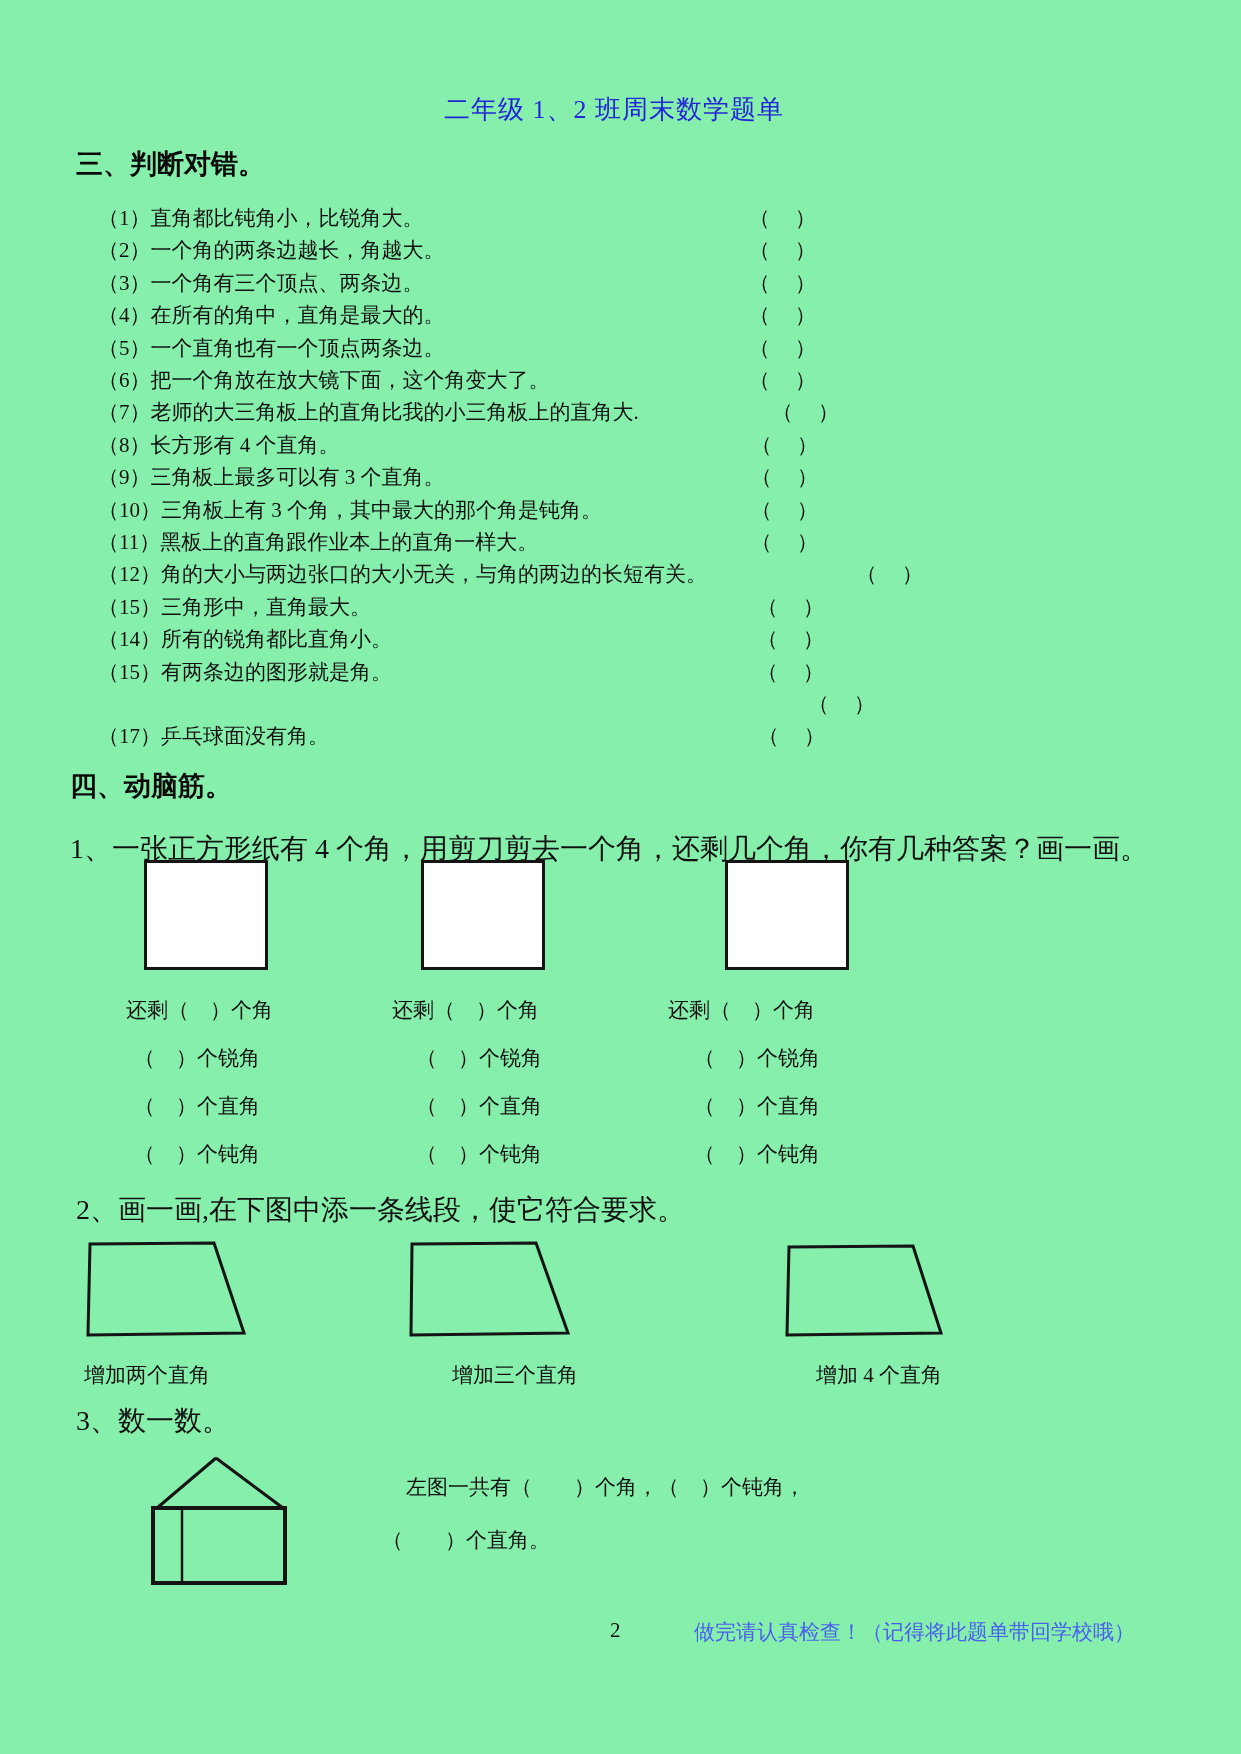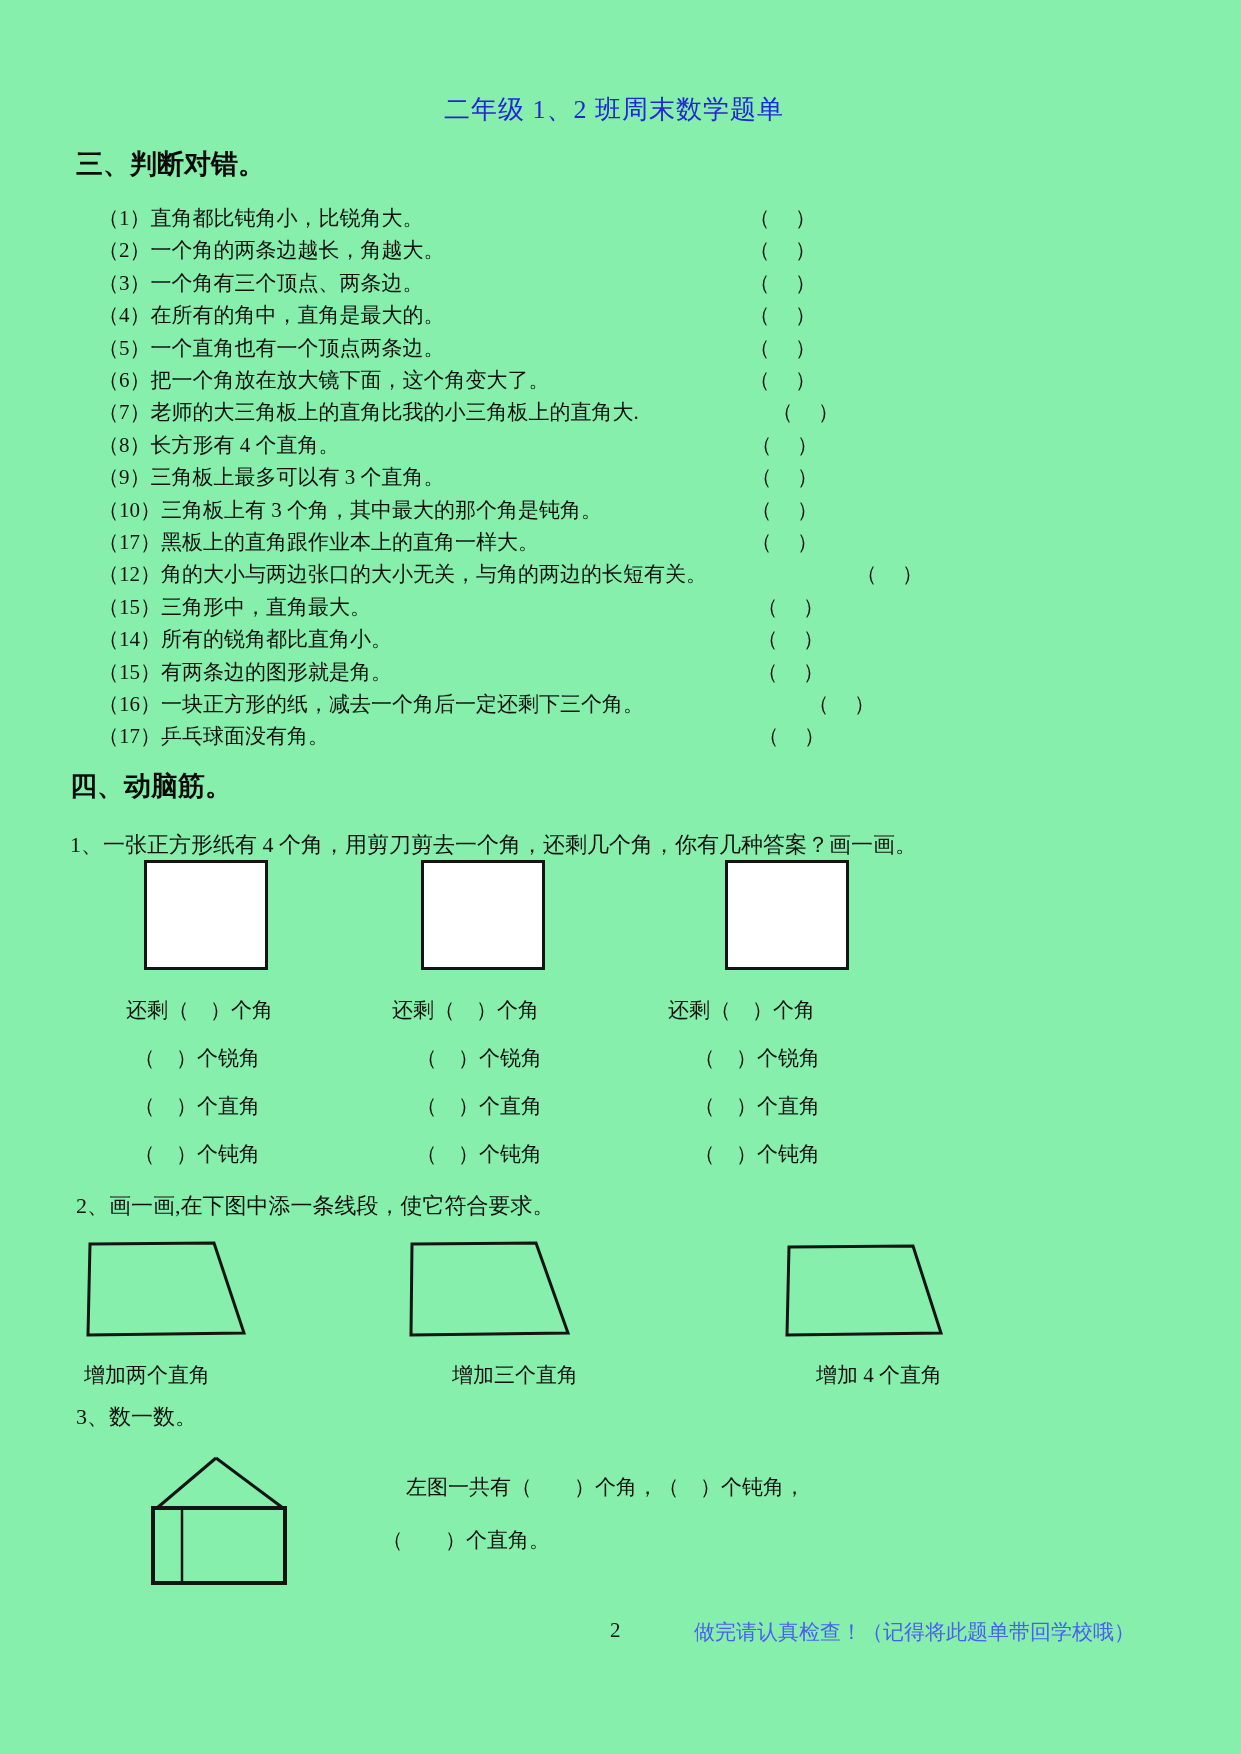--- a/index.html
+++ b/index.html
@@ -33,21 +33,21 @@
     font-size:21px;
     white-space:nowrap;
   }
   .jrow .br{
     position:absolute;
     top:0;
     font-size:21px;
     letter-spacing:2px;
   }
   .qtext{
-    font-size:22px;
+    font-size:28px;
     white-space:nowrap;
   }
   .sq{
     position:absolute;
     box-sizing:border-box;
     width:124px;
     height:110px;
     border:3px solid #141414;
     background:#ffffff;
   }
@@ -113,41 +113,40 @@
   </div>
   <div class="jrow" style="top:463px">
     <span>（9）三角板上最多可以有 3 个直角。</span>
     <span class="br" style="left:653px">（　）</span>
   </div>
   <div class="jrow" style="top:496px">
     <span>（10）三角板上有 3 个角，其中最大的那个角是钝角。</span>
     <span class="br" style="left:653px">（　）</span>
   </div>
   <div class="jrow" style="top:528px">
-    <span>（17）黑板上的直角跟作业本上的直角一样大。</span>
+    <span>（11）黑板上的直角跟作业本上的直角一样大。</span>
     <span class="br" style="left:653px">（　）</span>
   </div>
   <div class="jrow" style="top:560px">
     <span>（12）角的大小与两边张口的大小无关，与角的两边的长短有关。</span>
     <span class="br" style="left:758px">（　）</span>
   </div>
   <div class="jrow" style="top:593px">
     <span>（15）三角形中，直角最大。</span>
     <span class="br" style="left:659px">（　）</span>
   </div>
   <div class="jrow" style="top:625px">
     <span>（14）所有的锐角都比直角小。</span>
     <span class="br" style="left:659px">（　）</span>
   </div>
   <div class="jrow" style="top:658px">
     <span>（15）有两条边的图形就是角。</span>
     <span class="br" style="left:659px">（　）</span>
   </div>
   <div class="jrow" style="top:690px">
-    <span>（16）一块正方形的纸，减去一个角后一定还剩下三个角。</span>
     <span class="br" style="left:710px">（　）</span>
   </div>
   <div class="jrow" style="top:722px">
     <span>（17）乒乓球面没有角。</span>
     <span class="br" style="left:660px">（　）</span>
   </div>
 
   <div class="abs sec-heading" style="left:70px;top:768px;">四、动脑筋。</div>
 
   <div class="abs qtext" style="left:70px;top:830px;">1、一张正方形纸有 4 个角，用剪刀剪去一个角，还剩几个角，你有几种答案？画一画。</div>

